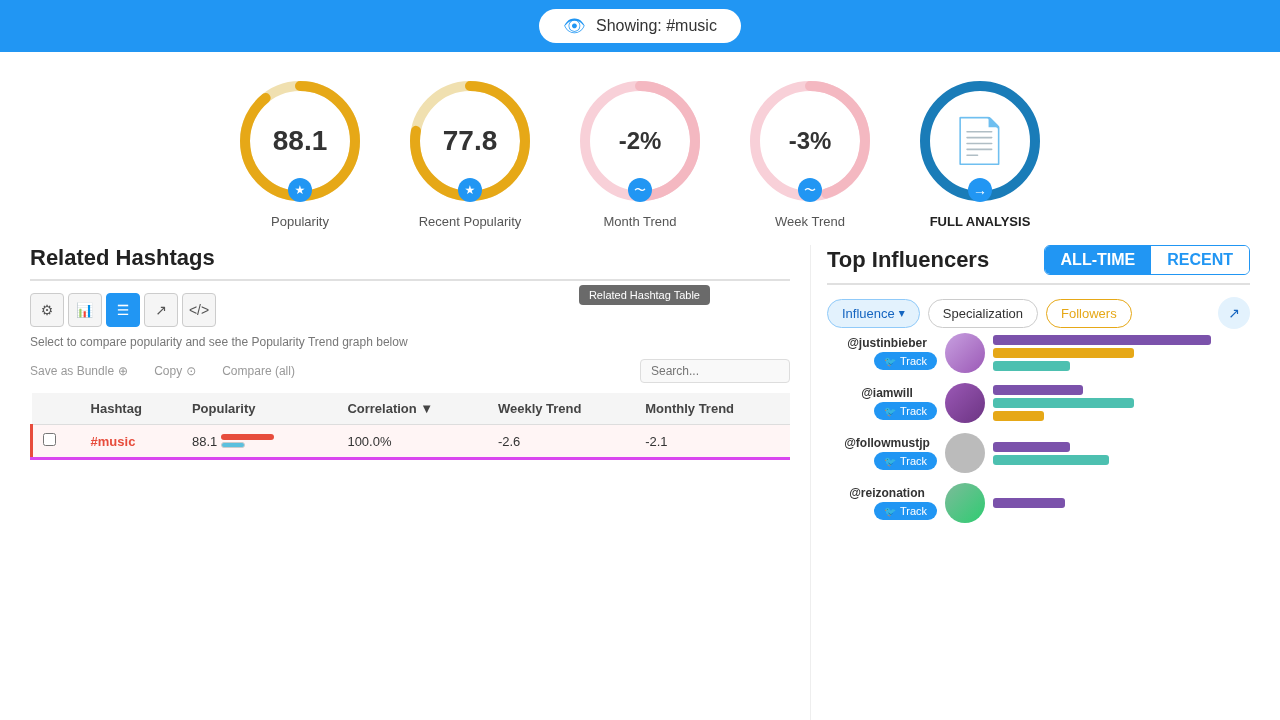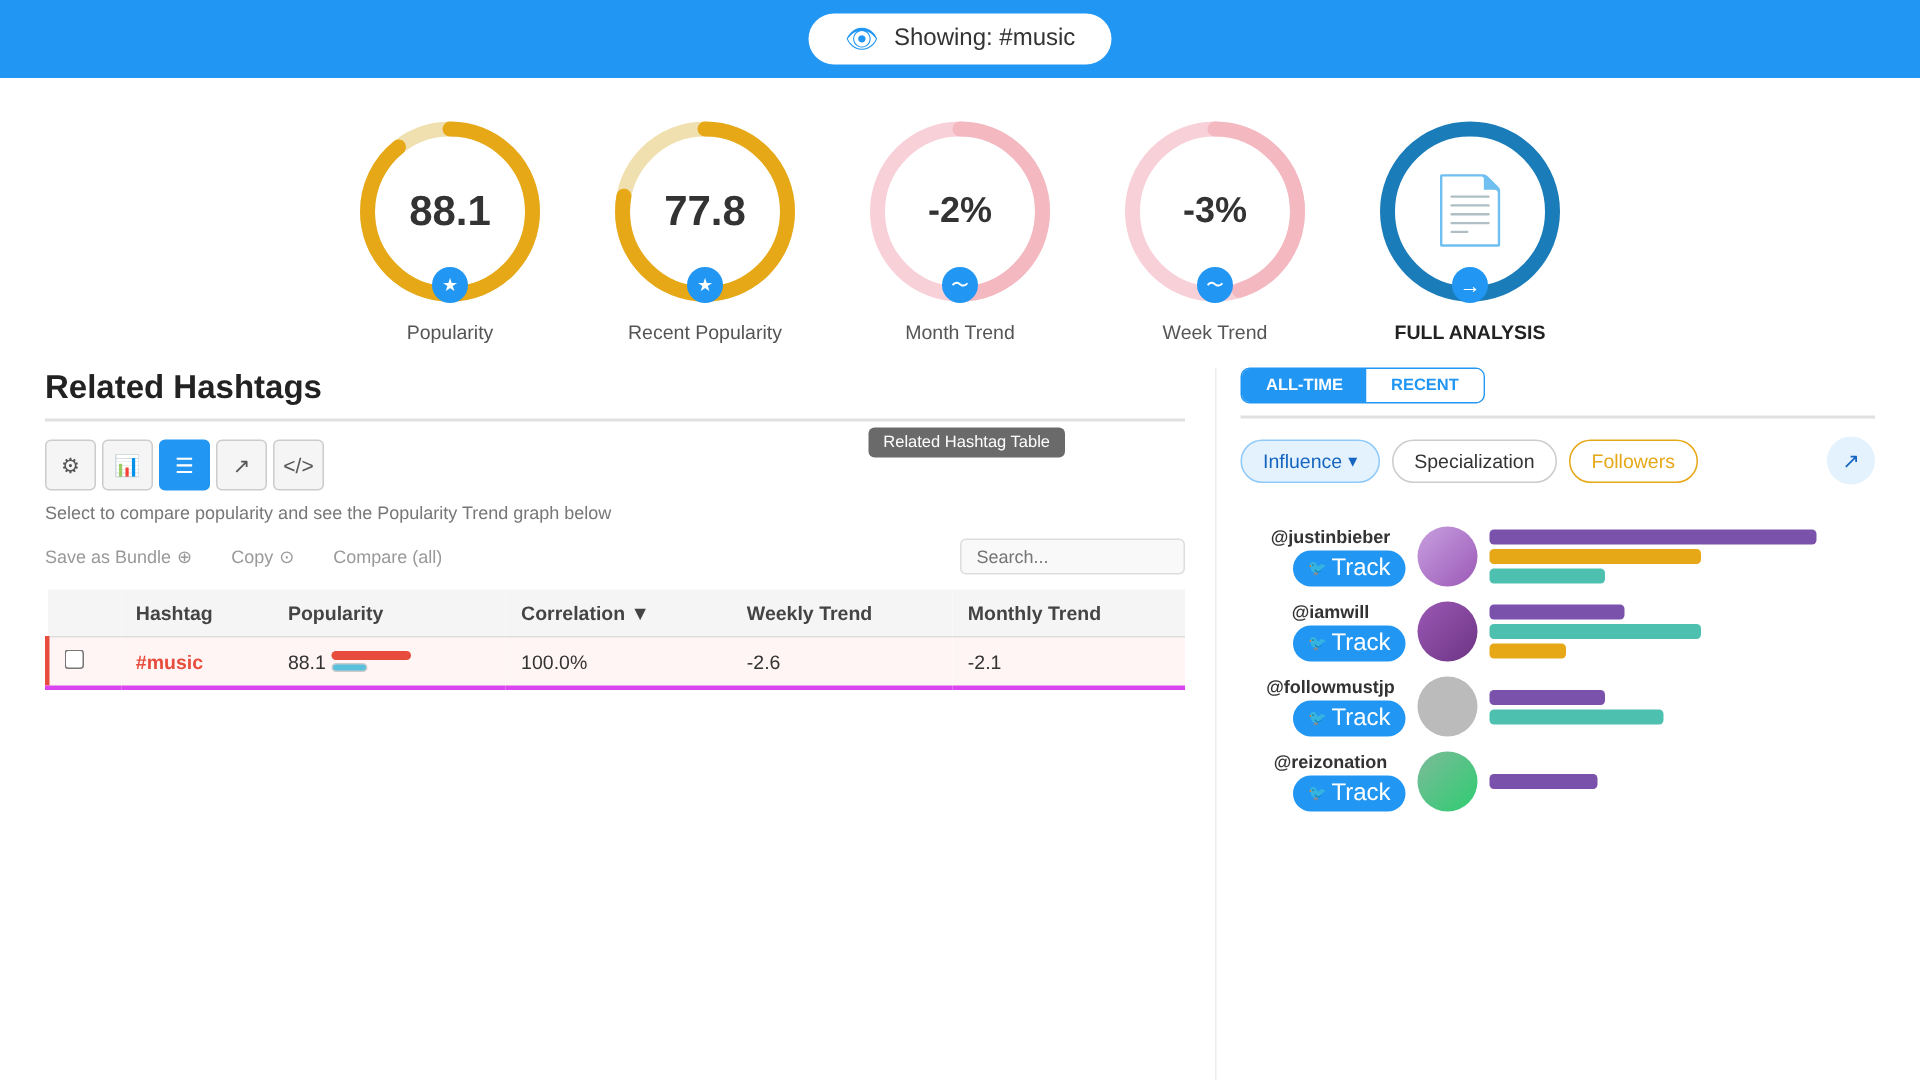--- a/index.html
+++ b/index.html
@@ -219,36 +219,36 @@
     }
     .time-tabs {
       display: flex;
       gap: 0;
       border: 1px solid #2196F3;
       border-radius: 6px;
       overflow: hidden;
     }
     .time-tab {
       padding: 5px 16px;
-      font-size: 11px;
+      font-size: 16px;
       font-weight: bold;
       cursor: pointer;
       border: none;
       background: #fff;
       color: #2196F3;
     }
     .time-tab.active {
       background: #2196F3;
       color: #fff;
     }
 
     .filter-row {
       display: flex;
       gap: 8px;
-      margin-bottom: 28px;
+      margin-bottom: 4px;
       align-items: center;
     }
     .filter-btn {
       padding: 6px 14px;
       border-radius: 20px;
       font-size: 13px;
       cursor: pointer;
       border: 1.5px solid transparent;
     }
     .filter-btn.blue-active {
@@ -291,21 +291,21 @@
       color: #333;
       min-width: 100px;
       text-align: center;
     }
     .track-btn {
       background: #2196F3;
       color: #fff;
       border: none;
       border-radius: 12px;
       padding: 3px 10px;
-      font-size: 16px;
+      font-size: 11px;
       cursor: pointer;
       display: flex; align-items: center; gap: 3px;
       white-space: nowrap;
     }
     .track-btn::before { content: "🐦"; font-size: 10px; }
 
     .influencer-info {
       display: flex;
       flex-direction: column;
       align-items: flex-end;
@@ -470,20 +470,21 @@
           <td>100.0%</td>
           <td>-2.6</td>
           <td>-2.1</td>
         </tr>
       </tbody>
     </table>
   </div>
 
   <div class="right-panel">
     <div class="right-header">
+      <div class="right-title">Top Influencers</div>
       <div class="time-tabs">
         <button class="time-tab active">ALL-TIME</button>
         <button class="time-tab">RECENT</button>
       </div>
     </div>
 
     <div class="filter-row">
       <button class="filter-btn blue-active">
         <span>Influence</span>
         <span class="chevron-icon">▾</span>

